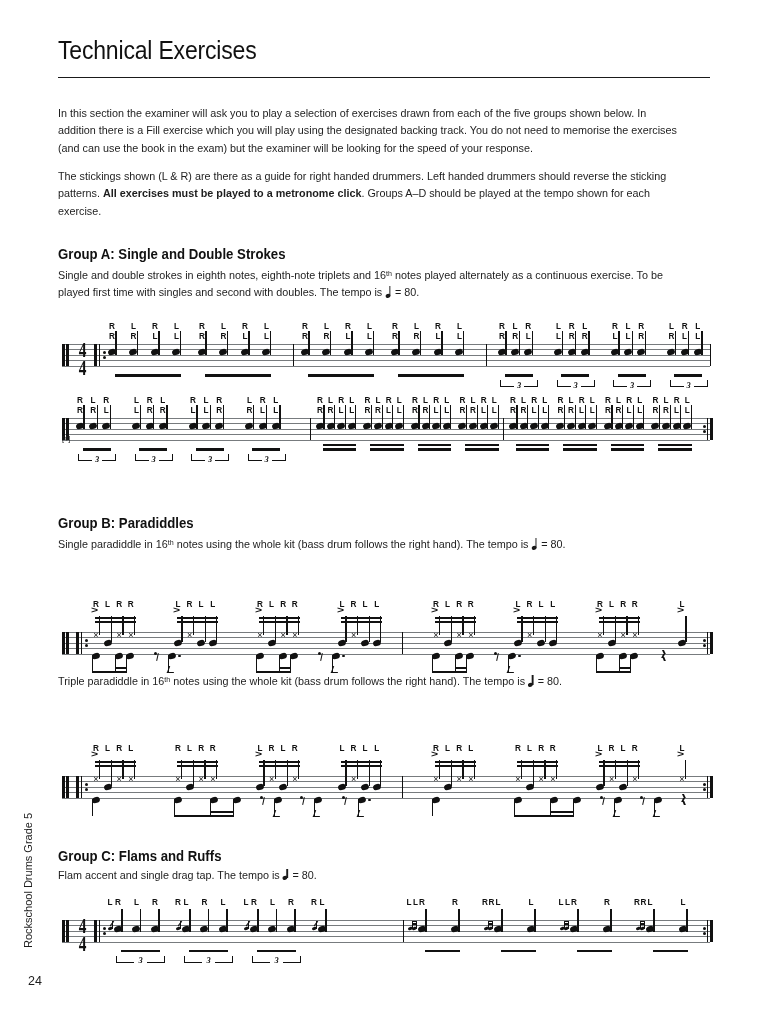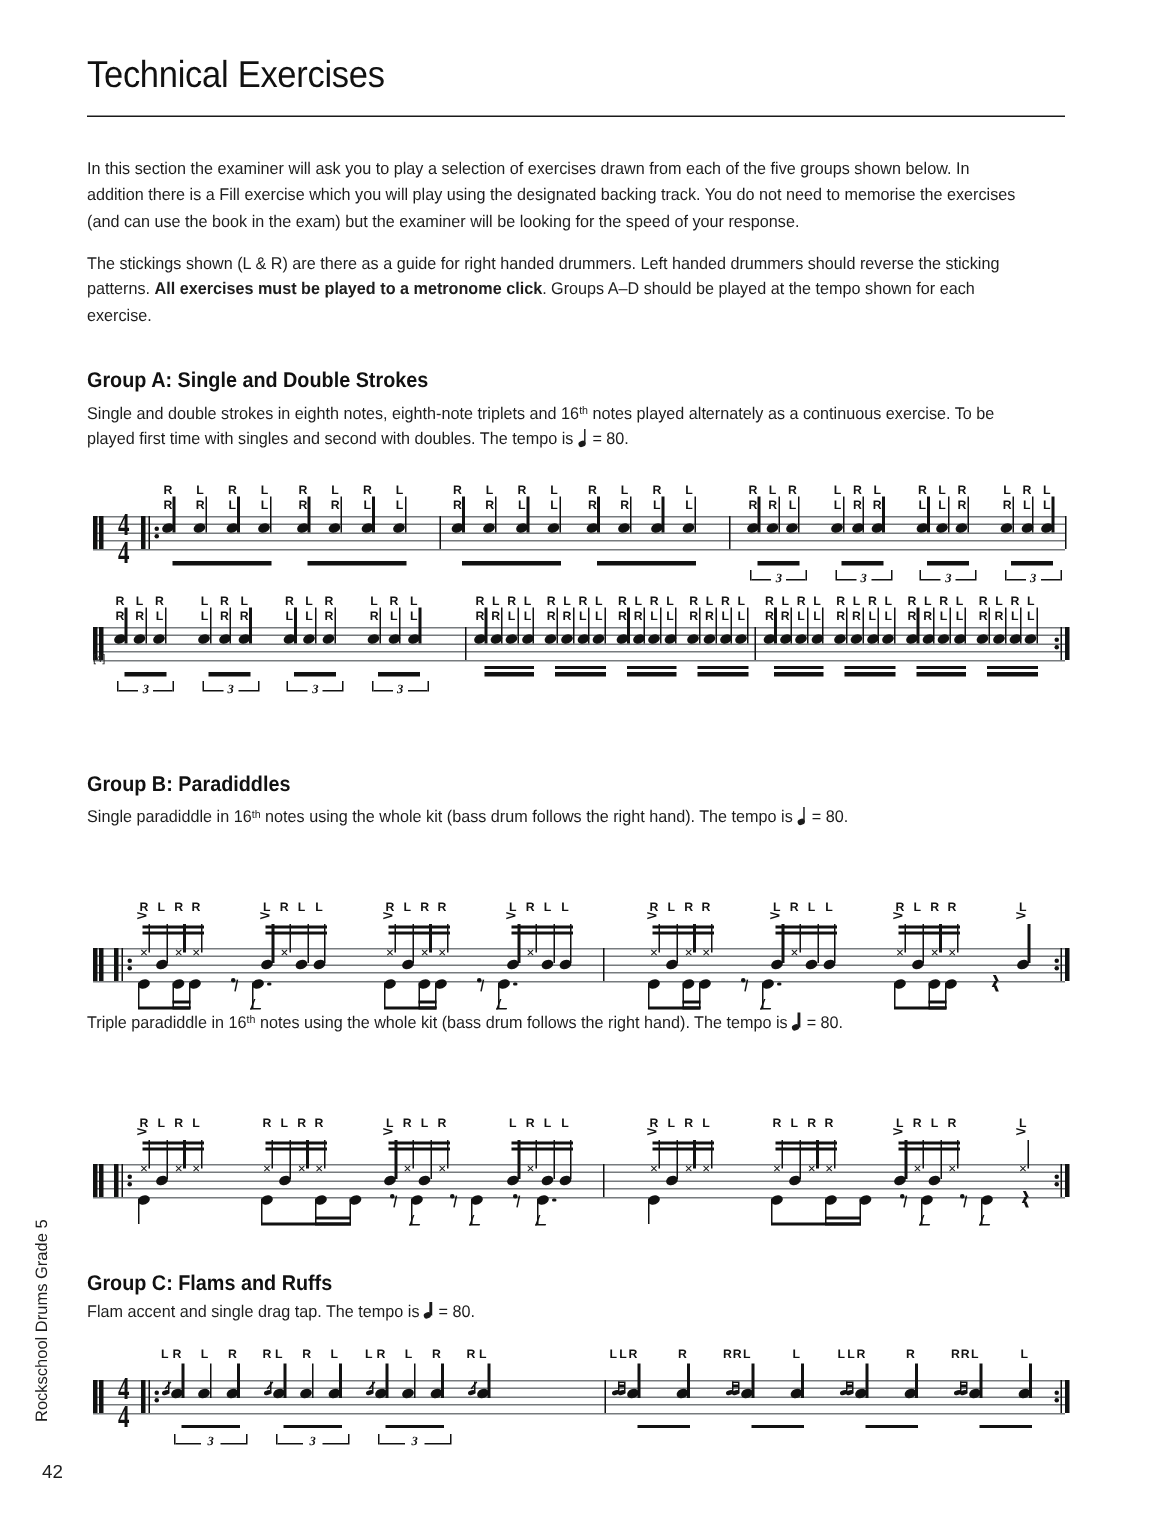--- a/index.html
+++ b/index.html
@@ -1226,15 +1226,15 @@
       <div class="beam" style="left:590.8px; top:51.64px; width:34.80000000000007px;"></div>
       <div class="stick" style="left:588px; top:0px;">L</div>
       <div class="stick" style="left:621px; top:0px;">L</div>
       <div class="repeat-dots" style="left:641px; top:28.75px;"></div>
       <div class="repeat-dots" style="left:641px; top:34.15px;"></div>
       <div class="barline bar-thin" style="left:644.5px; top:22px; height:21.6px;"></div>
       <div class="barline bar-thick" style="left:648px; top:22px; height:21.6px;"></div>
     </div>
 
   <div class="side-label">Rockschool Drums Grade 5</div>
-  <div class="folio">42</div>
+  <div class="folio">24</div>
 
 </div>
 
 </body></html>

